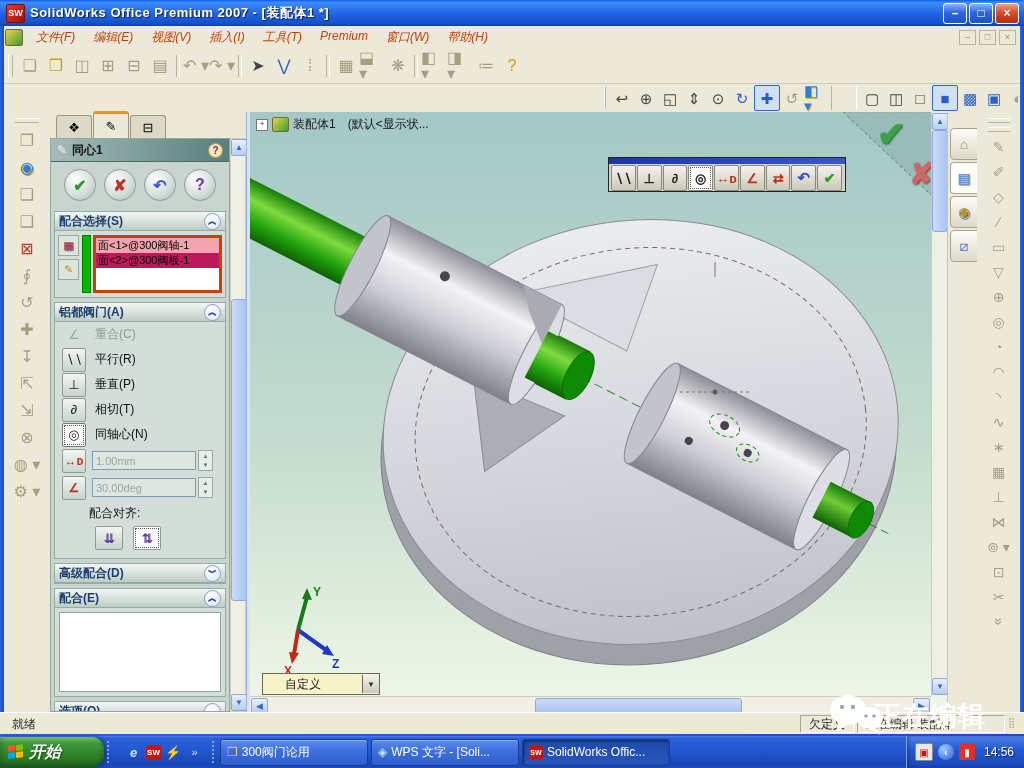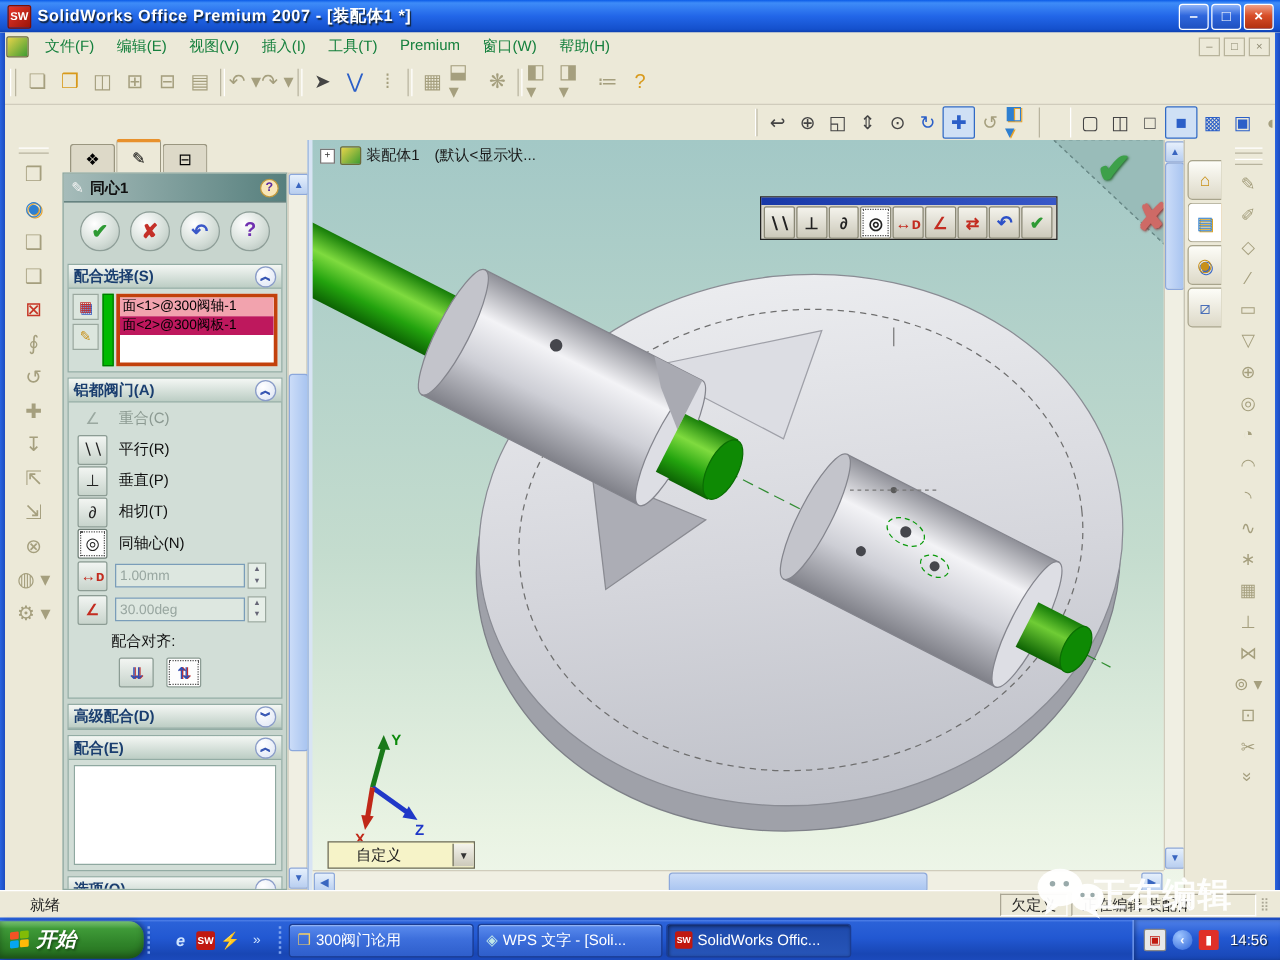--- a/index.html
+++ b/index.html
@@ -15,21 +15,21 @@
     display:flex;align-items:center;justify-content:center;}
   #title-text{font-weight:bold;font-size:13px;text-shadow:1px 1px 1px #123;letter-spacing:.5px;}
   #win-controls{margin-left:auto;display:flex;gap:2px;padding-right:5px;}
   .win-btn{width:22px;height:19px;border:1px solid #fff;border-radius:3px;color:#fff;font-weight:bold;
     background:linear-gradient(#8FB4F8,#2E66DC 45%,#1F51C0);display:flex;align-items:center;justify-content:center;font-size:12px;}
   .win-btn.close{background:linear-gradient(#F0A188,#D84E28 45%,#B03010);}
   
   #menubar{left:0;top:26px;width:1024px;height:22px;background:#ECE9D8;display:flex;align-items:center;border-bottom:1px solid #D8D4C4;}
   #mdi-doc-icon{width:16px;height:15px;margin:0 4px 0 5px;background:linear-gradient(135deg,#E8D44A,#3E9C32);
     border:1px solid #6B6B3A;border-radius:2px;}
-  .menu-item{padding:2px 9px;color:#15803d;}
+  .menu-item{padding:2px 9px;color:#c2410c;font-style:italic;}
   #mdi-controls{margin-left:auto;display:flex;gap:3px;padding-right:8px;color:#8a866e;}
   .mdi-btn{width:15px;height:13px;border:1px solid #b8b49c;background:#ECE9D8;font-size:9px;display:flex;align-items:center;justify-content:center;}
   
   #toolbar-main{left:0;top:48px;width:1024px;height:36px;background:#ECE9D8;border-bottom:1px solid #D0CCBC;display:flex;align-items:center;padding-left:4px;box-sizing:border-box;}
   #toolbar-view{left:600px;top:84px;width:424px;height:28px;background:#ECE9D8;display:flex;align-items:center;}
   .tb-grip{width:3px;height:22px;border-left:1px solid #fff;border-right:1px solid #b8b49e;margin:0 4px;}
   .tbtn{width:26px;height:26px;display:inline-flex;align-items:center;justify-content:center;
     color:#A59F7E;font-size:16px;line-height:1;flex:none;}
   #toolbar-view .tbtn{width:24px;height:24px;font-size:15px;}
   .tbtn.c-blue{color:#2B5FC8;} .tbtn.c-gold{color:#D89A1C;} .tbtn.c-dark{color:#444;}
@@ -138,31 +138,31 @@
   .hsb-thumb{position:absolute;top:1px;height:14px;background:linear-gradient(#CBDCF8,#A8C4F0);border:1px solid #8CA8DC;border-radius:3px;}
   
   #task-pane-tabs{left:947px;top:112px;width:30px;height:600px;background:#ECE9D8;border-left:1px solid #C8C4B4;}
   .tp-tab{position:relative;width:26px;height:30px;margin:2px 0 2px 2px;border:1px solid #A8A48C;border-radius:4px 0 0 4px;
     background:linear-gradient(#FDFDF8,#DDD9C8);display:flex;align-items:center;justify-content:center;font-size:14px;}
   .tp-tab.active{border-right:3px solid #E8912C;background:#fff;}
   .tp-tab.t-home{color:#C89018;} .tp-tab.t-res{color:#2E7FD0;text-shadow:1px 1px 0 #D8A020;}
   .tp-tab.t-lib{color:#C89018;text-shadow:1px 1px 0 #3868C8;} .tp-tab.t-exp{color:#4A6FB8;}
   
   #statusbar{left:0;top:712px;width:1024px;height:22px;background:#ECE9D8;border-top:1px solid #fff;display:flex;align-items:center;color:#222;}
-  #status-ready{padding-left:24px;flex:1;}
+  #status-ready{padding-left:12px;flex:1;}
   .status-cell{border-left:1px solid #AAA694;border-top:1px solid #AAA694;border-right:1px solid #fff;border-bottom:1px solid #fff;
     height:16px;line-height:16px;padding:0 8px;margin-right:3px;font-size:12px;color:#222;}
   #status-grip{width:14px;height:14px;margin-right:2px;color:#AAA694;font-size:10px;}
   
   #watermark{left:826px;top:690px;width:195px;height:48px;pointer-events:none;z-index:50;}
   #watermark .wm-text{position:absolute;left:48px;top:8px;font-size:27px;font-weight:bold;color:rgba(255,255,255,0.95);letter-spacing:1px;}
   
   #taskbar{left:0;top:736px;width:1024px;height:32px;
     background:linear-gradient(180deg,#4F80E8 0%,#2B62D8 6%,#2258D2 45%,#1846B4 85%,#1B4ABC 100%);display:flex;align-items:center;}
-  #start-btn{width:115px;height:30px;margin-top:0;border-radius:0 12px 12px 0;
+  #start-btn{width:104px;height:30px;margin-top:0;border-radius:0 12px 12px 0;
     background:linear-gradient(180deg,#7AC473 0%,#3F9A38 20%,#2F8329 60%,#26701F 100%);
     box-shadow:inset 0 -3px 6px rgba(0,0,0,.3),2px 0 4px rgba(0,0,0,.4);
     display:flex;align-items:center;color:#fff;font-weight:bold;font-style:italic;font-size:16px;text-shadow:1px 1px 2px #1a4a16;}
   #win-flag{width:16px;height:14px;margin:0 5px 0 8px;display:grid;grid-template-columns:7px 7px;grid-template-rows:6px 6px;gap:1px;transform:skewY(-6deg);}
   #win-flag i{border-radius:1px;}
   #win-flag i:nth-child(1){background:#F35325;} #win-flag i:nth-child(2){background:#81BC06;}
   #win-flag i:nth-child(3){background:#05A6F0;} #win-flag i:nth-child(4){background:#FFBA08;}
   #quick-launch{display:flex;align-items:center;gap:4px;padding:0 6px 0 10px;}
   .ql-ico{width:17px;height:17px;display:flex;align-items:center;justify-content:center;font-size:13px;color:#fff;}
   .ql-ico.ql-ie{color:#CFE4FF;font-style:italic;font-weight:bold;}

